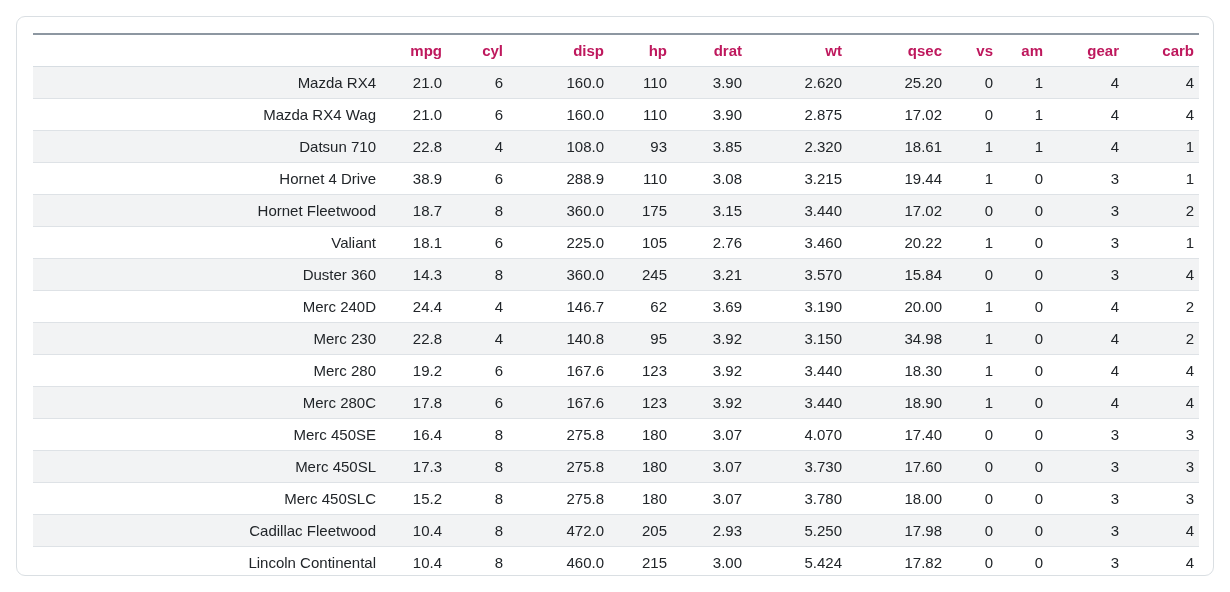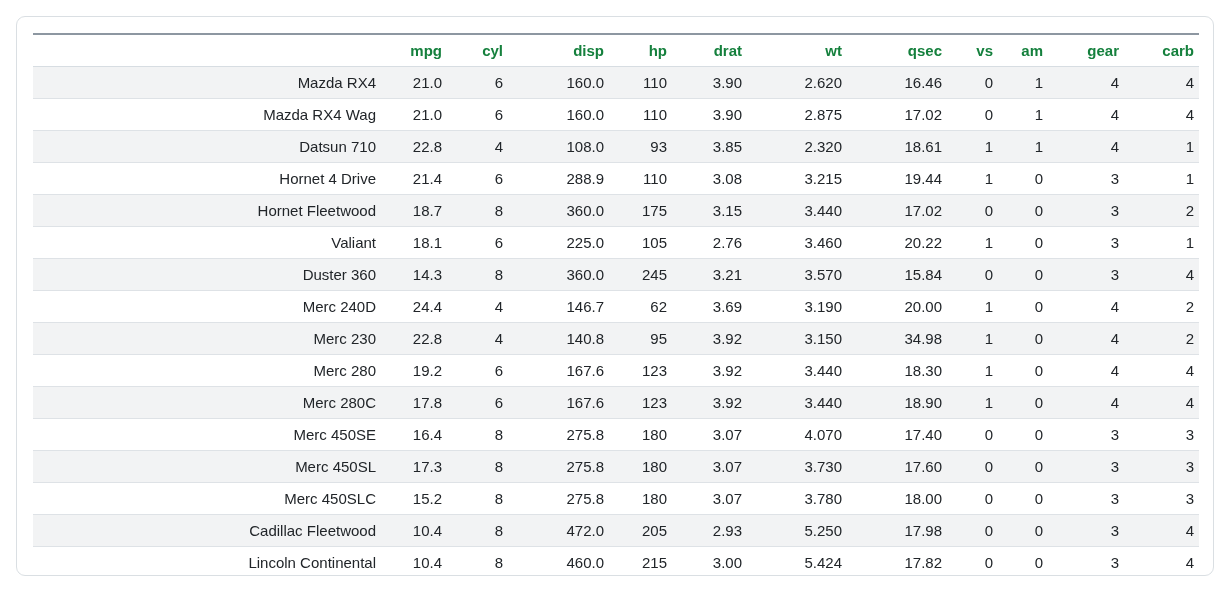--- a/index.html
+++ b/index.html
@@ -34,21 +34,21 @@
     table-layout: fixed;
     font-size: 15px;
   }
   table.data-table thead th {
     border-top: 2px solid #8d97a1;
     border-bottom: 1px solid #d7dde2;
     font-weight: 700;
     text-align: right;
     padding: 4px 5px;
     line-height: 23px;
-    color: #15803d;
+    color: #be185d;
     white-space: nowrap;
     overflow: hidden;
   }
   table.data-table thead th.first {
     text-align: left;
   }
   table.data-table td {
     padding: 4px 5px;
     line-height: 23px;
     text-align: right;
@@ -106,21 +106,21 @@
     </thead>
     <tbody>
         <tr>
           <td class="name">Mazda RX4</td>
           <td>21.0</td>
           <td>6</td>
           <td>160.0</td>
           <td>110</td>
           <td>3.90</td>
           <td>2.620</td>
-          <td>16.46</td>
+          <td>25.20</td>
           <td>0</td>
           <td>1</td>
           <td>4</td>
           <td>4</td>
         </tr>
         <tr>
           <td class="name">Mazda RX4 Wag</td>
           <td>21.0</td>
           <td>6</td>
           <td>160.0</td>
@@ -142,21 +142,21 @@
           <td>3.85</td>
           <td>2.320</td>
           <td>18.61</td>
           <td>1</td>
           <td>1</td>
           <td>4</td>
           <td>1</td>
         </tr>
         <tr>
           <td class="name">Hornet 4 Drive</td>
-          <td>21.4</td>
+          <td>38.9</td>
           <td>6</td>
           <td>288.9</td>
           <td>110</td>
           <td>3.08</td>
           <td>3.215</td>
           <td>19.44</td>
           <td>1</td>
           <td>0</td>
           <td>3</td>
           <td>1</td>

